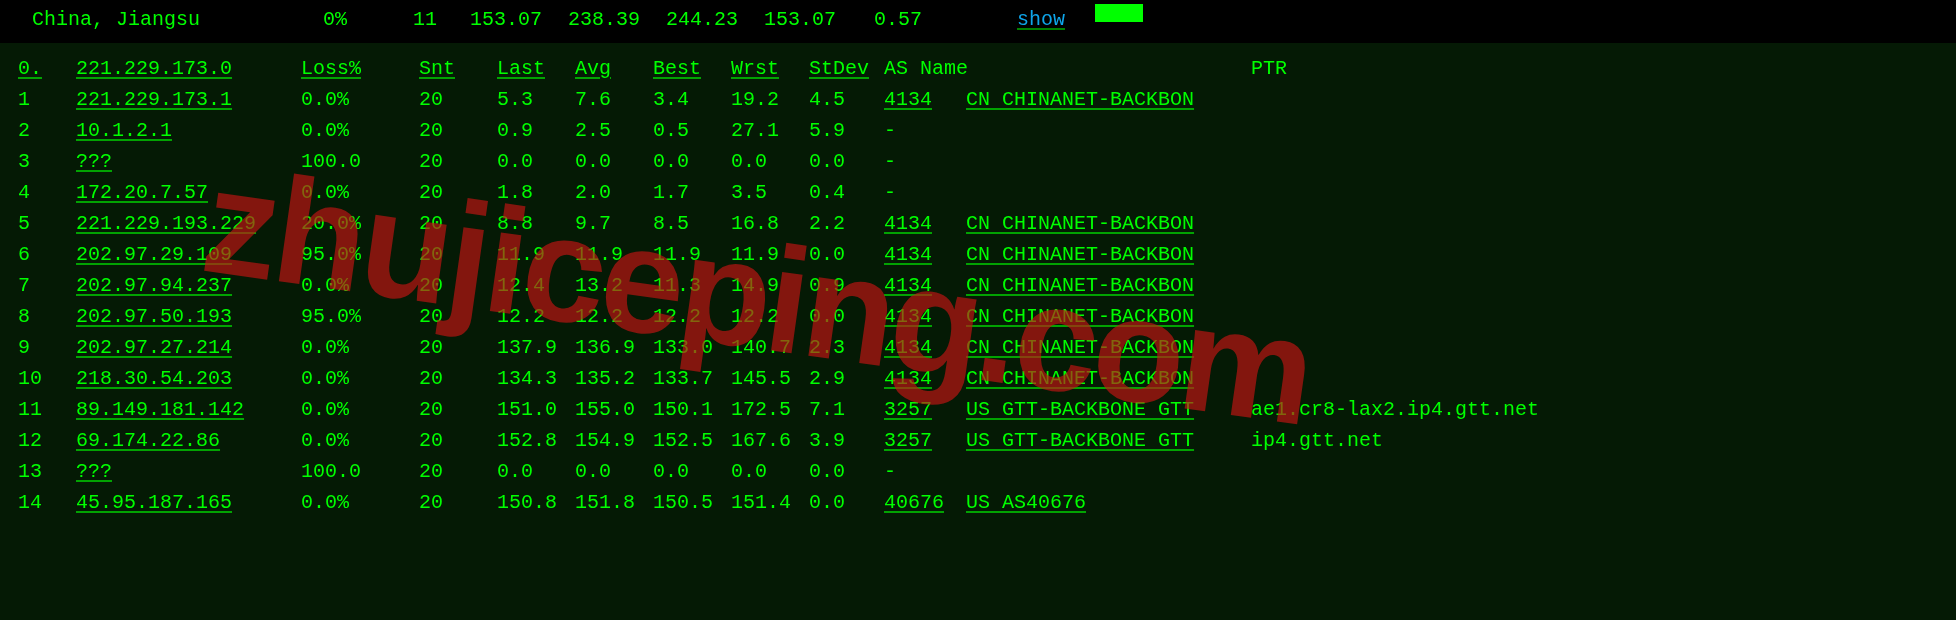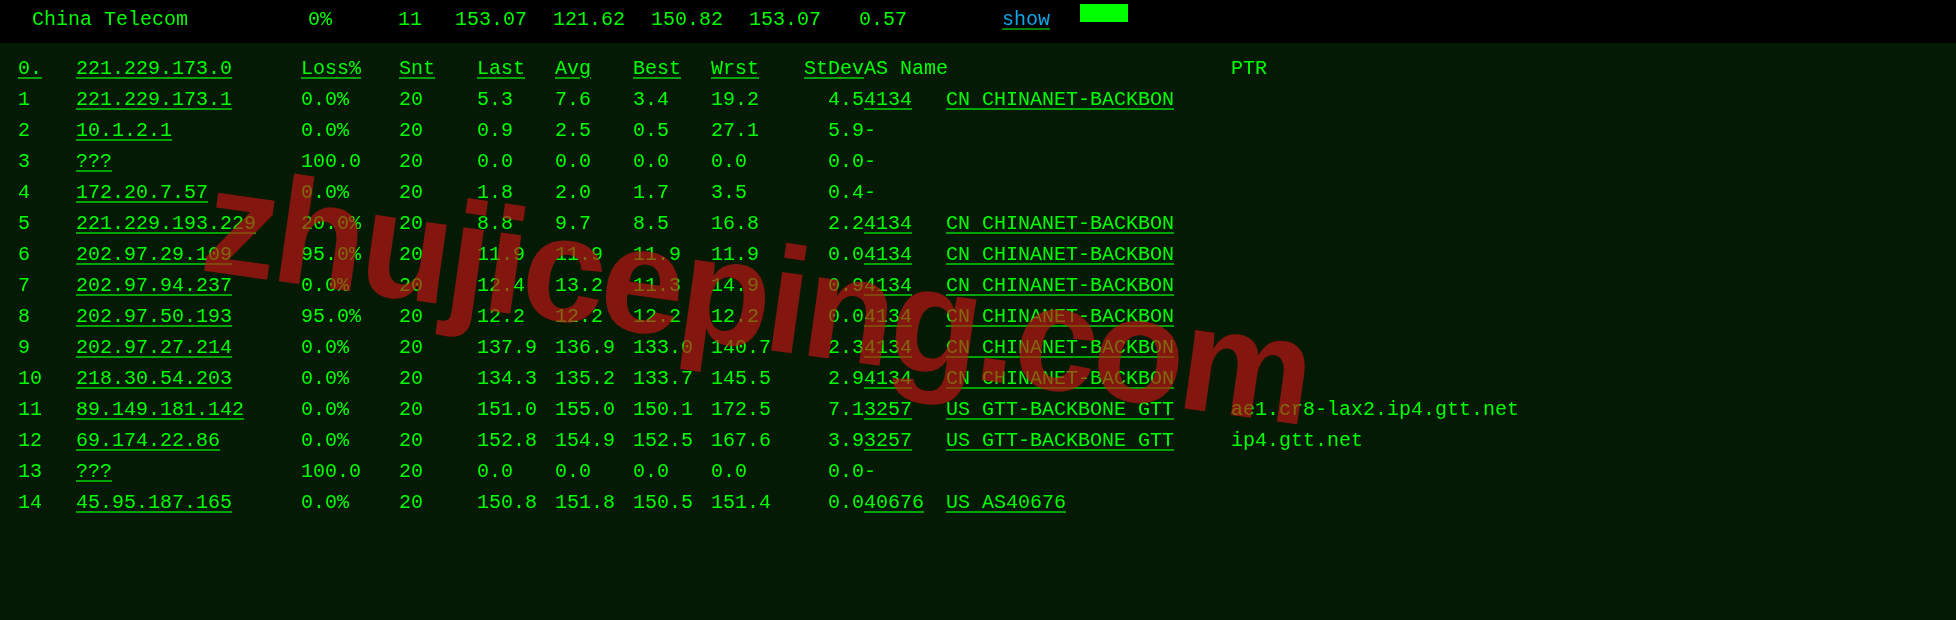--- a/index.html
+++ b/index.html
@@ -30,26 +30,26 @@
     .trace {
       padding: 10px 18px 0 18px;
     }
     .hdr, .hop {
       display: flex;
       white-space: pre;
     }
     .col-idx  { width: 58px; }
     .col-ip   { width: 205px; }
     .col-loss { width: 98px; margin-left: 20px; }
-    .col-snt  { width: 78px; }
+    .col-snt  { width: 78px; margin-left: 20px; }
     .col-last { width: 78px; }
     .col-avg  { width: 78px; }
     .col-best { width: 78px; }
     .col-wrst { width: 78px; }
-    .col-stdev{ width: 75px; text-align: right; }
+    .col-stdev{ width: 75px; }
     .col-as   { width: 82px; }
     .col-name { width: 285px; }
     .col-ptr  { flex: 1; }
     .ul { text-decoration: underline; text-decoration-color: rgba(0,255,0,0.6); text-underline-offset: 3px; }
     .hdr .col-idx, .hdr .col-ip, .hdr .col-loss, .hdr .col-snt, .hdr .col-last, .hdr .col-avg, .hdr .col-best, .hdr .col-wrst, .hdr .col-stdev {
       text-decoration: underline; text-decoration-color: rgba(0,255,0,0.6); text-underline-offset: 3px;
     }
 
     .watermark {
       position: absolute;
@@ -60,26 +60,26 @@
       transform: rotate(8deg);
       pointer-events: none;
       font-family: Arial, sans-serif;
       letter-spacing: -4px;
     }
   </style>
 </head>
 <body>
 
 <div class="summary-row">
-  <span class="isp">China Telecom</span>
+  <span class="loc">China, Jiangsu</span>
   <span class="pct">0%</span>
   <span class="cnt">11</span>
   <span class="v">153.07</span>
-  <span class="v">121.62</span>
-  <span class="v">150.82</span>
+  <span class="v">238.39</span>
+  <span class="v">244.23</span>
   <span class="v">153.07</span>
   <span class="v">0.57</span>
   <span class="show ul">show</span>
   <span class="block"></span>
 </div>
 
 <div class="trace">
   <div class="hdr">
     <span class="col-idx">0.</span>
     <span class="col-ip ul">221.229.173.0</span>

